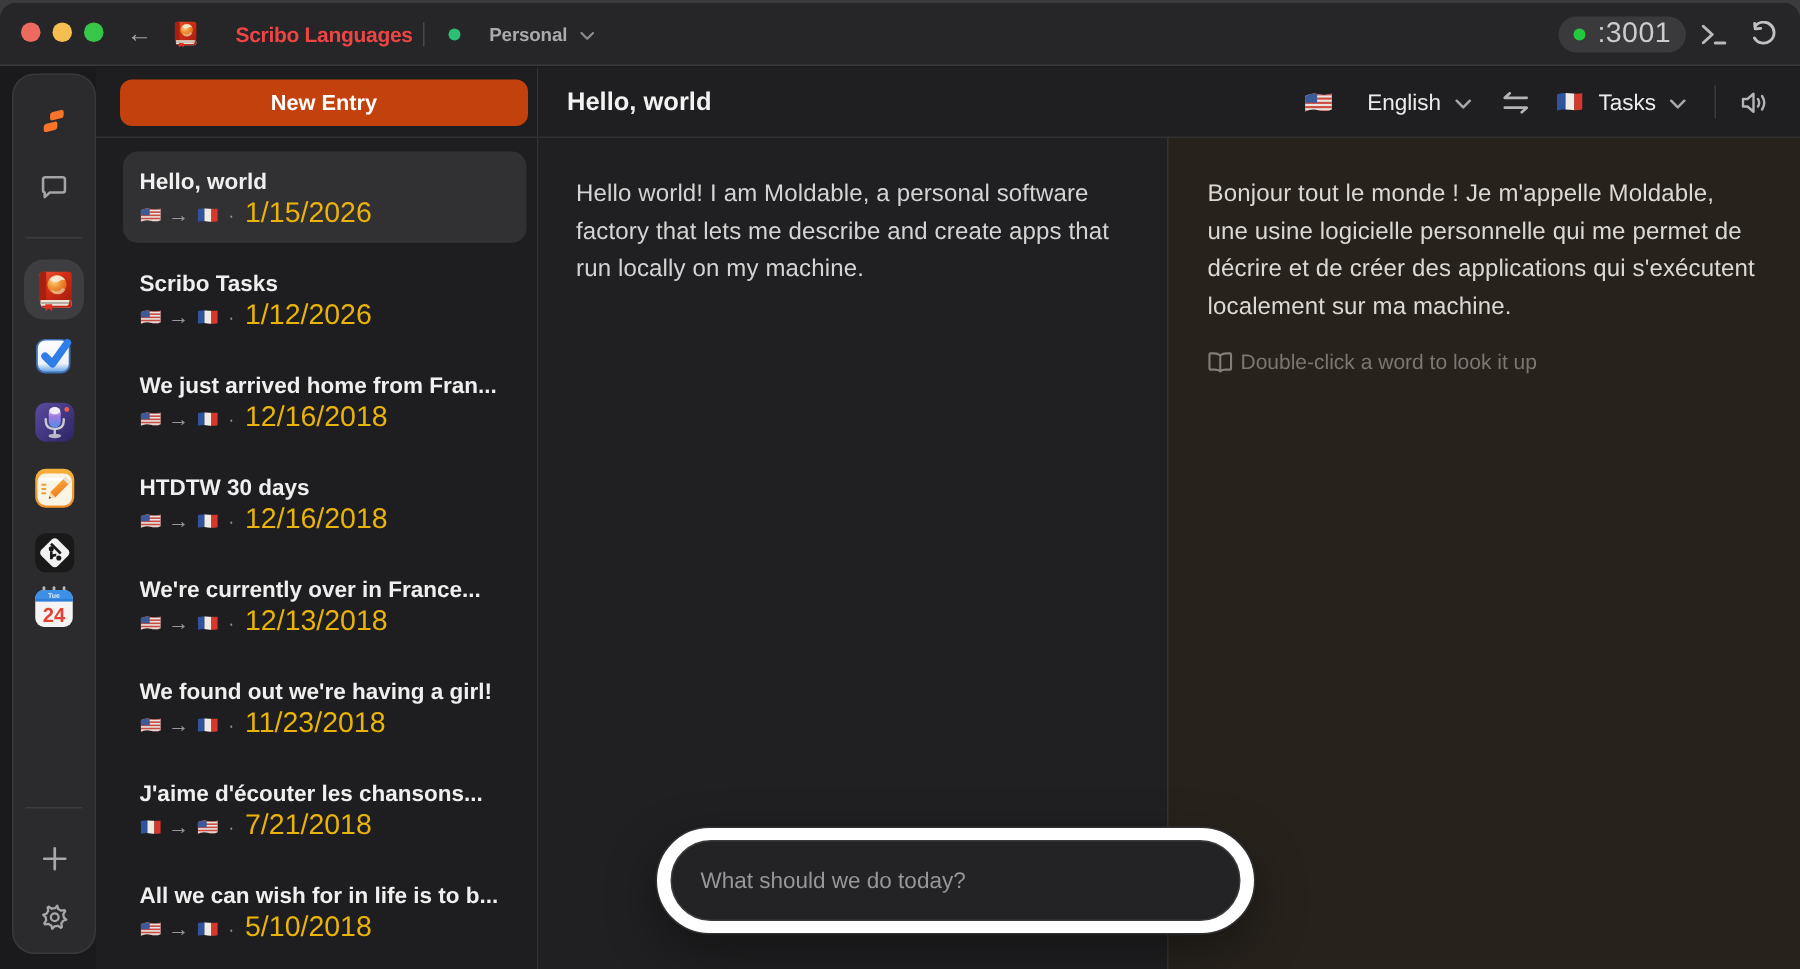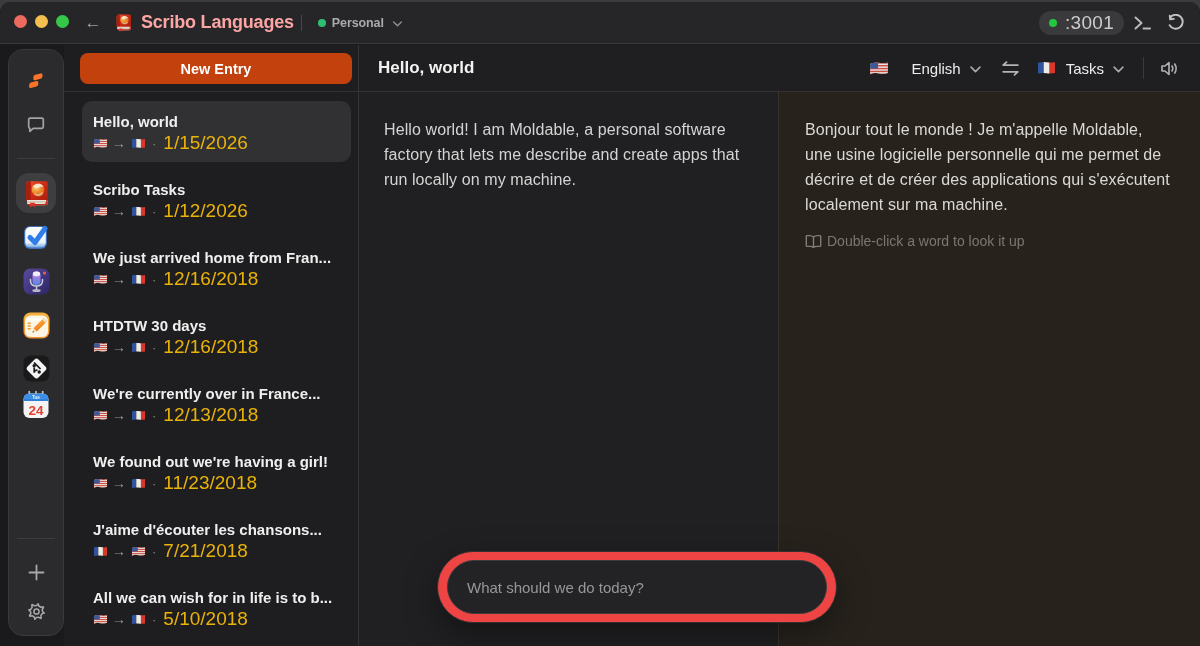--- a/index.html
+++ b/index.html
@@ -6,24 +6,24 @@
 html,body { width:1200px; height:646px; overflow:hidden; background:#3b3b3d; font-family:"Liberation Sans", sans-serif; }
 .win { position:absolute; left:0; top:2px; right:0; bottom:0; background:#1a1a1c; border-radius:11px 11px 0 0; overflow:hidden; }
 .titlebar { position:absolute; left:0; top:0; right:0; height:42px; background:#262628; border-bottom:1px solid #3a3a3c; display:flex; align-items:center; }
 .lights { display:flex; gap:8px; margin-left:14px; margin-top:-3px; }
 .light { width:13px; height:13px; border-radius:50%; }
 .l-red { background:#ec6a5e; }
 .l-yel { background:#f4bf50; }
 .l-grn { background:#36c648; }
 .backarrow { margin-left:15px; color:#a2a2a4; font-size:17px; width:18px; text-align:center; }
 .appicon { margin-left:12px; }
-.tb-title { margin-left:8px; color:#fca5a5; font-size:18px; font-weight:700; letter-spacing:-.2px; }
+.tb-title { margin-left:24px; color:#ef4444; font-size:14px; font-weight:700; letter-spacing:-.2px; }
 .tb-sep { width:1px; height:16px; background:#48484a; margin-left:7px; }
 .ws-dot { width:8px; height:8px; border-radius:50%; background:#2dbd74; margin-left:16px; }
-.ws-name { margin-left:6px; color:#ababad; font-size:12.5px; font-weight:700; letter-spacing:-.1px; }
+.ws-name { margin-left:19px; color:#ababad; font-size:12.5px; font-weight:700; letter-spacing:-.1px; }
 .tb-chev { margin-left:8px; margin-top:2px; }
 .tb-right { margin-left:auto; display:flex; align-items:center; margin-right:16px; }
 .badge { display:flex; align-items:center; background:#3a3a3c; border-radius:12px; height:24px; padding:0 10px 0 10px; }
 .badge .dot { width:8px; height:8px; border-radius:50%; background:#22c93e; margin-right:8px; }
 .badge .txt { color:#cccccc; font-size:19px; font-weight:400; letter-spacing:.3px; }
 .term { margin-left:10px; }
 .refresh { margin-left:16px; }
 
 .content { position:absolute; left:0; top:43px; right:0; bottom:0; display:flex; }
 .railcol { width:64px; flex:none; background:#1a1a1c; position:relative; }
@@ -54,21 +54,21 @@
 .hdr-sep { width:1px; height:22px; background:#3a3a3c; margin:0 16px 0 19px; }
 
 .panes { flex:1; display:flex; }
 .pane-en { width:419px; flex:none; background:#202022; padding:25px 20px 0 25px; }
 .pane-fr { flex:1; background:#27221c; border-left:1px solid #37342e; padding:25px 20px 12px 26px; }
 .ptext { color:#d4d4d4; font-size:16px; line-height:25px; letter-spacing:.1px; }
 .ptext-fr { color:#dbd9d6; }
 .hint { display:flex; align-items:center; margin-top:16px; color:#7b7773; font-size:14px; }
 .hint svg { margin-right:5px; }
 
-.prompt-outer { position:absolute; left:78px; top:506px; width:400px; height:72px; background:#ef4444; border:1px solid #313134; border-radius:36px; padding:8px 9px; box-shadow:0 12px 34px rgba(0,0,0,.38); }
+.prompt-outer { position:absolute; left:78px; top:506px; width:400px; height:72px; background:#ffffff; border:1px solid #313134; border-radius:36px; padding:8px 9px; box-shadow:0 12px 34px rgba(0,0,0,.38); }
 .prompt { width:100%; height:100%; background:#232325; border:1.5px solid #3b3b3d; border-radius:27px; display:flex; align-items:center; padding-left:19px; color:#97979b; font-size:15px; }
 </style>
 </head>
 <body>
 <div class="win">
   <div class="titlebar">
     <div class="lights">
         <div class="light l-red"></div>
         <div class="light l-yel"></div>
         <div class="light l-grn"></div>

